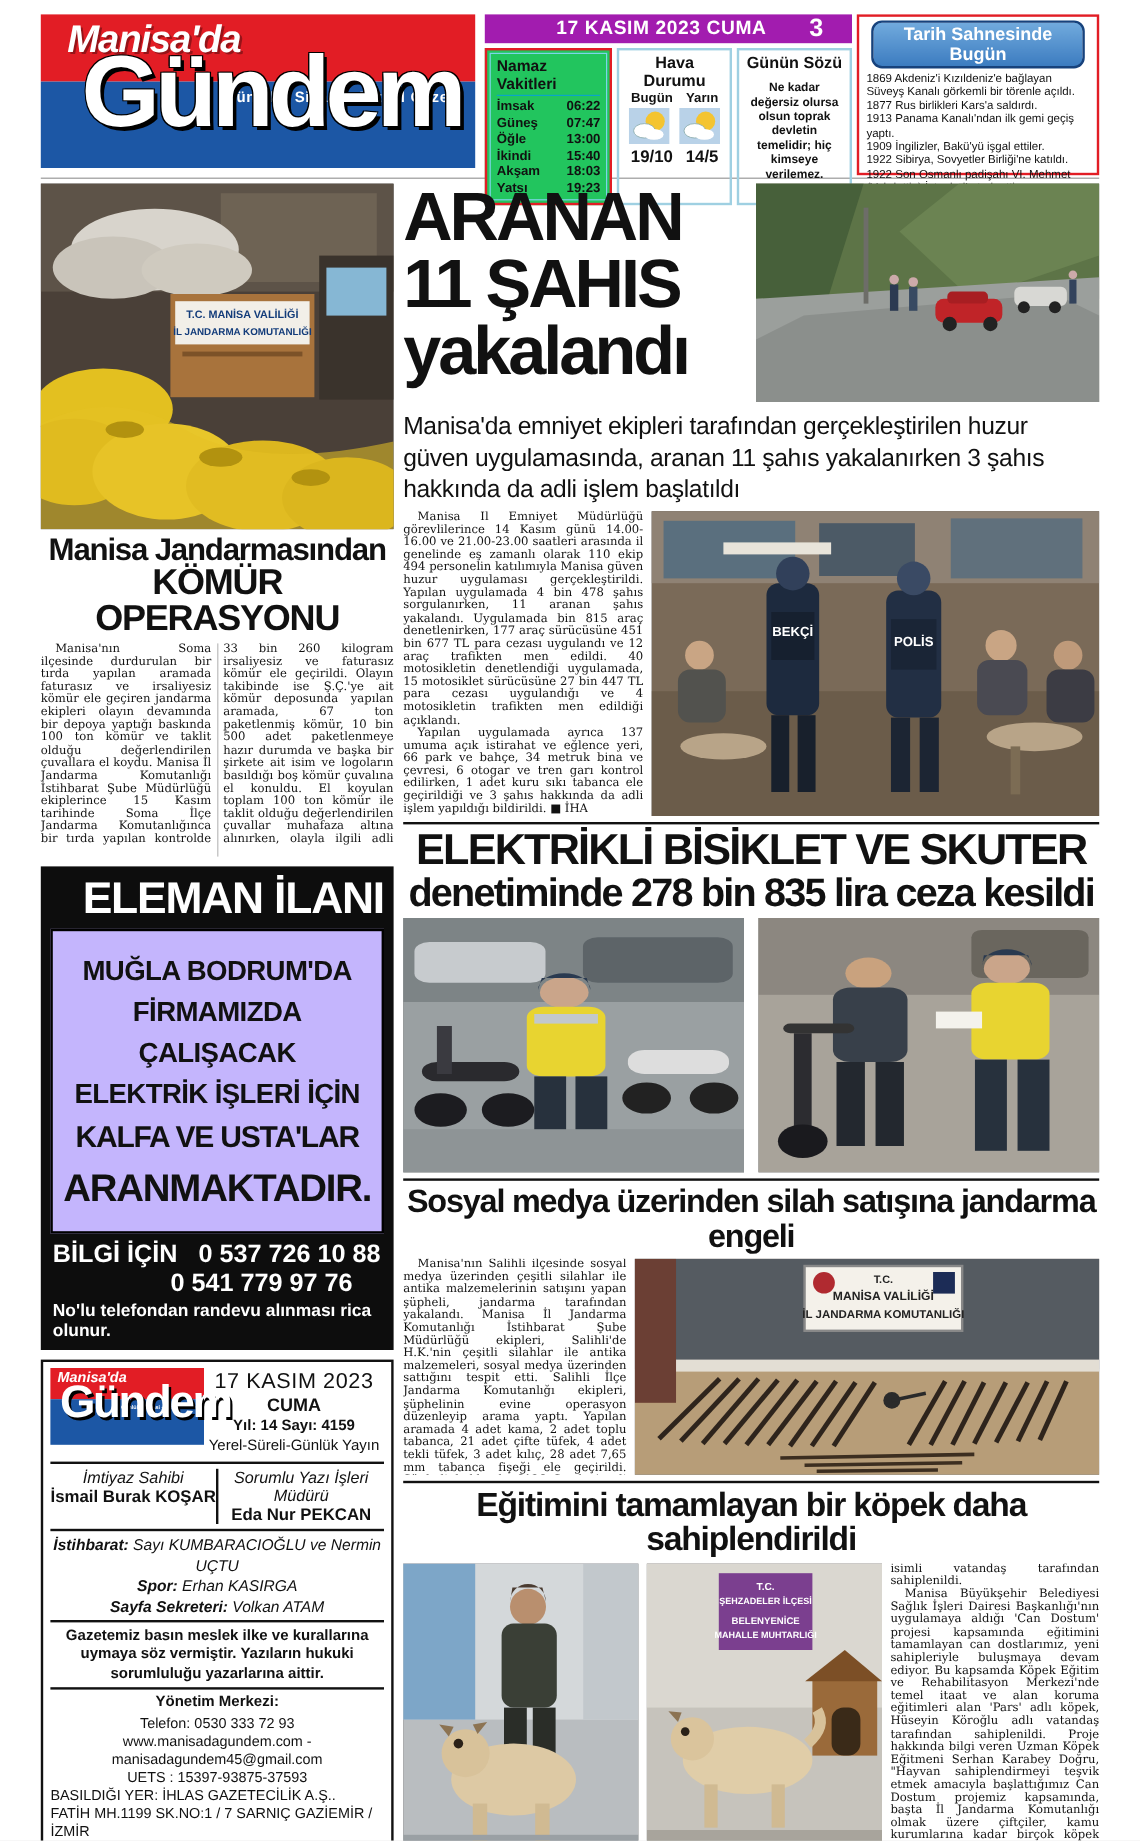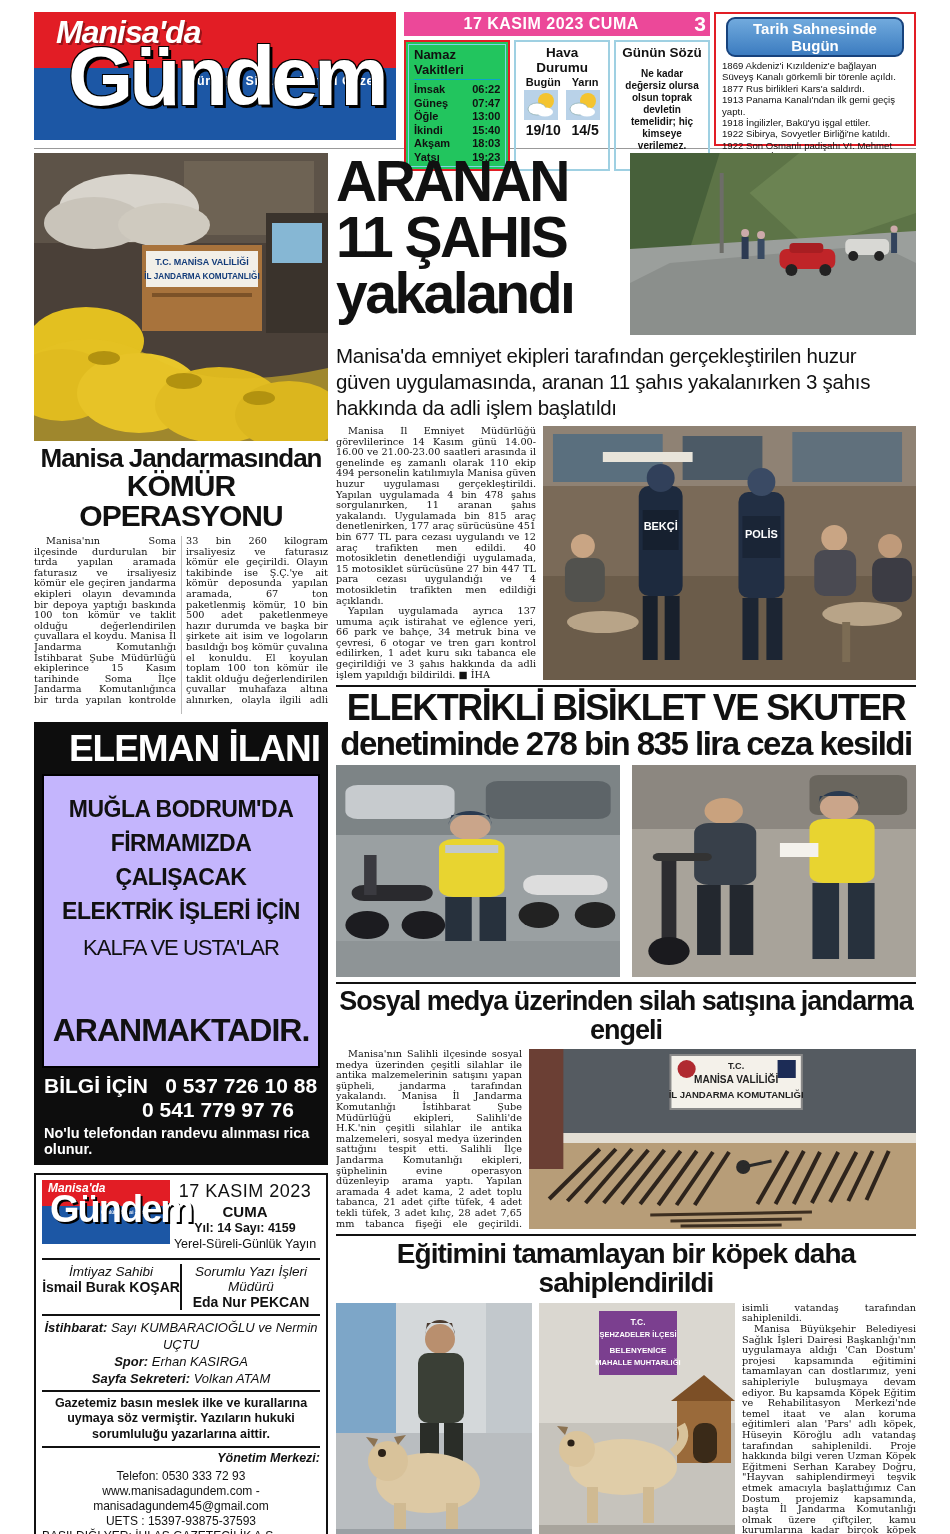--- a/index.html
+++ b/index.html
@@ -19,21 +19,21 @@
     font-size:32px; letter-spacing:-1px; text-shadow:2px 2px 0 #00000055;
   }
   .logo-main {
     position:absolute; top:22px; left:34px; color:#fff; font-weight:bold; font-size:84px;
     letter-spacing:-4px; line-height:1;
     text-shadow:3px 3px 0 #000, -1px -1px 0 #000, 1px -1px 0 #000, -1px 1px 0 #000;
   }
   .logo-tagline { position:absolute; top:62px; right:10px; color:#fff; font-weight:bold; font-size:12.5px; letter-spacing:0.5px; }
   .hdr-right { flex:1; display:flex; margin-left:8px; margin-top:4px; }
   .hdr-left-sub { width:306px; display:flex; flex-direction:column; }
-  .date-bar { background:#ec4899; color:#fff; height:25px; display:flex; align-items:center; padding:0 4px; }
+  .date-bar { background:#a21caf; color:#fff; height:25px; display:flex; align-items:center; padding:0 24px; }
   .date-bar .date { flex:1; text-align:center; font-weight:bold; font-size:16px; letter-spacing:0.5px; }
   .date-bar .pageno { font-weight:bold; font-size:21px; }
   .mini-boxes { flex:1; display:flex; margin-top:4px; gap:4px; }
   .prayer-box { width:116px; border:2px solid #e21d25; padding:2px; background:#22c55e; }
   .prayer-inner { border:1px solid #7fd4e8; height:100%; padding:2px 5px; }
   .prayer-title { font-weight:bold; font-size:13px; border-bottom:1px solid #0aa6c9; padding-bottom:2px; margin-bottom:3px; }
   .prayer-row { display:flex; justify-content:space-between; font-weight:bold; font-size:11px; line-height:13.5px; }
   .weather-box { width:104px; border:2px solid #9fd0e2; padding:3px 4px; text-align:center; }
   .weather-title { font-weight:bold; font-size:13.5px; margin-bottom:1px; }
   .weather-days { display:flex; justify-content:space-around; font-weight:bold; font-size:11px; }
@@ -81,22 +81,22 @@
   
   .kopek-h { text-align:center; font-weight:bold; font-size:28px; letter-spacing:-1px; line-height:1.05; }
   .kopek-row { display:flex; gap:7px; margin-top:5px; }
   .kopek-col { width:196px; flex:none; }
   .kopek-body { flex:1; height:300px; overflow:hidden; }
   
   .ad-box { background:#0d0d0d; margin-top:8px; padding:4px 8px 8px 8px; }
   .ad-title { color:#fff; text-align:right; font-weight:bold; font-size:37px; letter-spacing:-1px; padding:2px 0 4px 0; }
   .ad-inner { background:#c4b5fd; border:2px solid #000; text-align:center; padding:16px 4px 14px 4px; }
   .ad-line { font-size:23px; letter-spacing:-0.5px; line-height:34px; font-weight:bold; }
-  .ad-line-strong { font-size:22px; font-weight:normal; letter-spacing:-1px; line-height:40px; }
-  .ad-line-xl { font-size:32px; font-weight:bold; letter-spacing:-1px; line-height:44px;margin-top:40px; }
+  .ad-line-strong { font-size:25px; font-weight:bold; letter-spacing:-1px; line-height:40px; }
+  .ad-line-xl { font-size:32px; font-weight:bold; letter-spacing:-1px; line-height:44px; }
   .ad-contact { color:#fff; font-weight:bold; padding:6px 2px 0 2px; }
   .ad-contact-l1 { font-size:21px; }
   .ad-contact-l2 { font-size:21px; padding-left:98px; }
   .ad-contact-l3 { font-size:14.5px; margin-top:3px; }
   
   .imprint { border:2px solid #111; margin-top:8px; padding:5px 6px; }
   .imp-top { display:flex; border-bottom:2px solid #111; padding-bottom:5px; }
   .imp-logo { position:relative; width:128px; height:64px; flex:none; }
   .imp-logo-red { position:absolute; top:0; left:0; right:0; height:26px; background:#e21d25; }
   .imp-logo-blue { position:absolute; top:26px; left:0; right:0; bottom:0; background:#1c57a5; }
@@ -110,21 +110,21 @@
   .imp-date-l4 { font-size:12.5px; }
   .imp-owners { display:flex; border-bottom:2px solid #111; padding:4px 0; text-align:center; }
   .imp-owner { flex:1; }
   .imp-owner + .imp-owner { border-left:2px solid #111; }
   .imp-role { font-style:italic; font-size:13.5px; }
   .imp-name { font-weight:bold; font-size:14px; }
   .imp-staff { border-bottom:2px solid #111; padding:3px 0; text-align:center; font-style:italic; font-size:13px; line-height:17px; }
   .imp-staff .label { font-weight:bold; }
   .imp-note { border-bottom:2px solid #111; padding:4px 2px; text-align:center; font-weight:bold; font-size:12.5px; line-height:15.5px; }
   .imp-mgmt { padding:3px 0 0 0; font-size:12px; line-height:15px; }
-  .imp-mgmt-title { text-align:right; font-weight:bold; font-size:12.5px; margin-bottom:3px;font-style:italic; }
+  .imp-mgmt-title { text-align:center; font-weight:bold; font-size:12.5px; margin-bottom:3px; }
   .imp-centered { text-align:center; }
   
   svg text { font-family:"Liberation Sans", sans-serif; }
 </style>
 </head>
 <body>
 
 <div class="page">
 
   <div class="hdr">
@@ -203,21 +203,21 @@
             <div class="quote-text">Ne kadar değersiz olursa olsun toprak devletin temelidir; hiç kimseye verilemez.</div>
           </div>
         </div>
       </div>
       <div class="history-box">
         <div class="history-title">Tarih Sahnesinde Bugün</div>
         <div>
             <div class="history-event">1869 Akdeniz'i Kızıldeniz'e bağlayan Süveyş Kanalı görkemli bir törenle açıldı.</div>
             <div class="history-event">1877 Rus birlikleri Kars'a saldırdı.</div>
             <div class="history-event">1913 Panama Kanalı'ndan ilk gemi geçiş yaptı.</div>
-            <div class="history-event">1918 İngilizler, Bakü'yü işgal ettiler.</div>
+            <div class="history-event">1909 İngilizler, Bakü'yü işgal ettiler.</div>
             <div class="history-event">1922 Sibirya, Sovyetler Birliği'ne katıldı.</div>
             <div class="history-event">1922 Son Osmanlı padişahı VI. Mehmet (Vahdettin) İstanbul'u terk etti.</div>
             <div class="history-event">1922 Abdülmecit halife oldu.</div>
             <div class="history-event">1922 Şarköy'ün 2,5 yıllık Yunan işgalinden kurtuluşu.</div>
           </div>
       </div>
     </div>
   </div>
   <div class="hdr-rule"></div>
 

